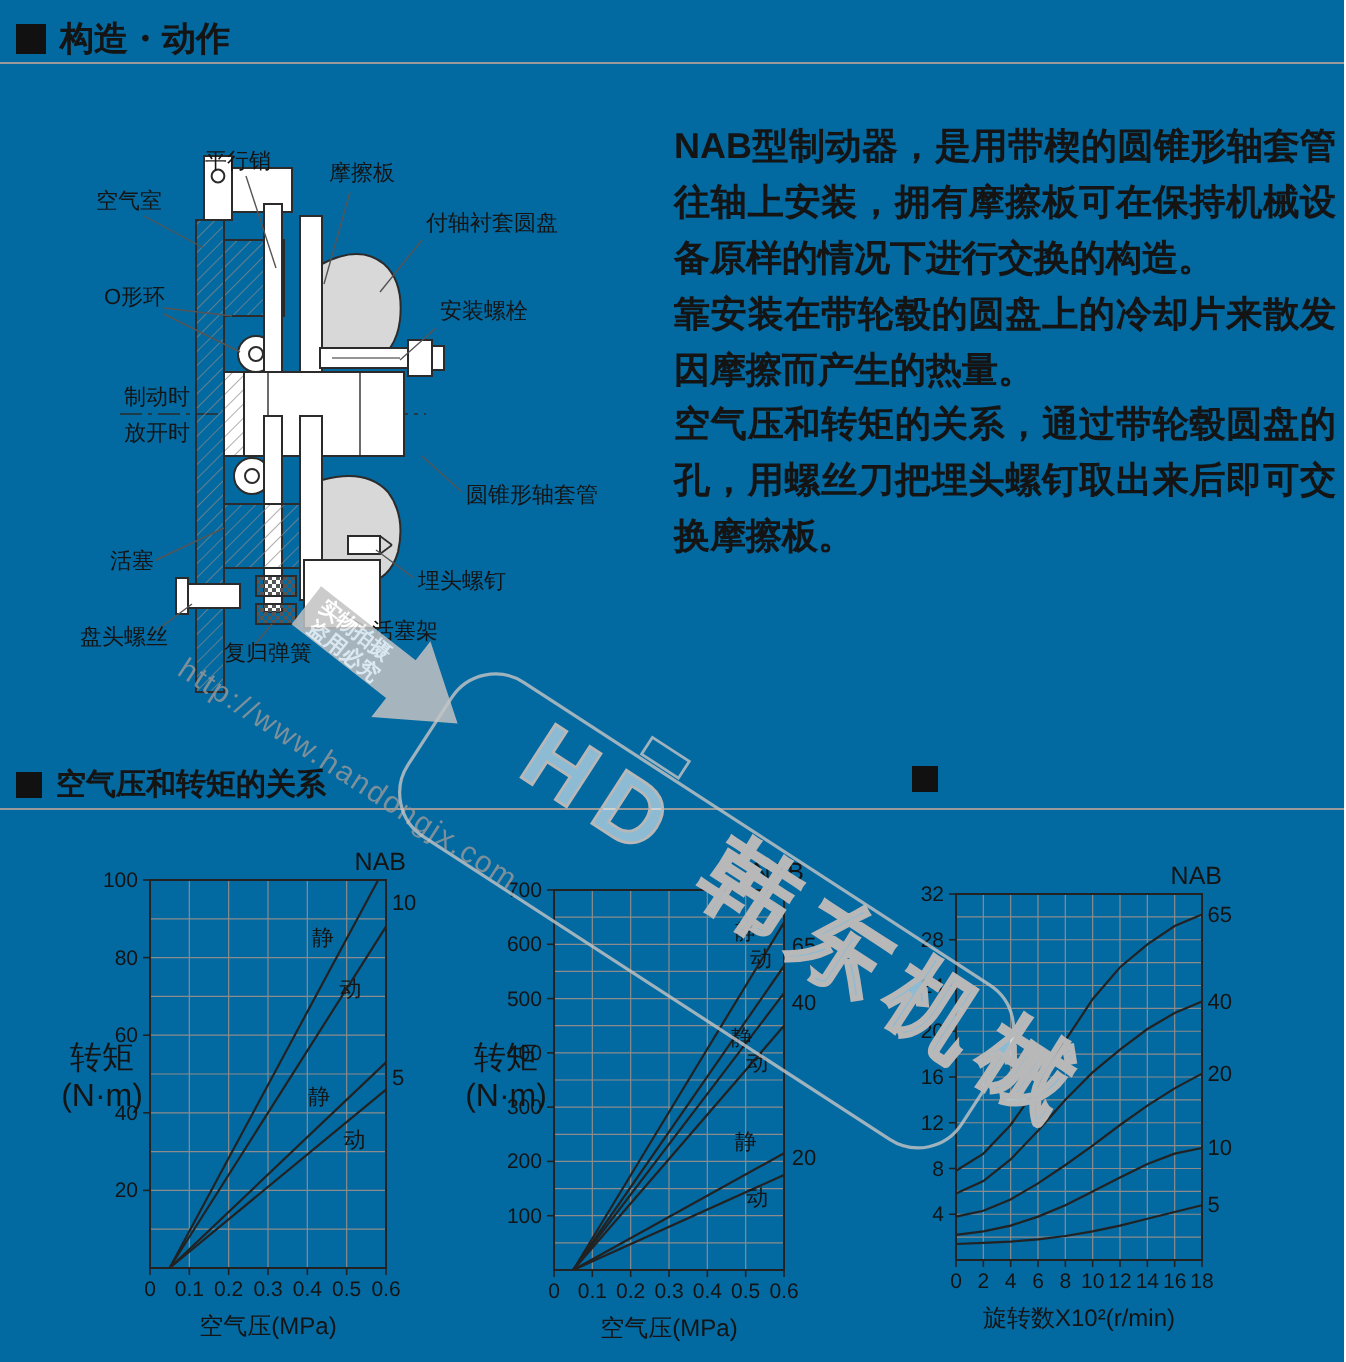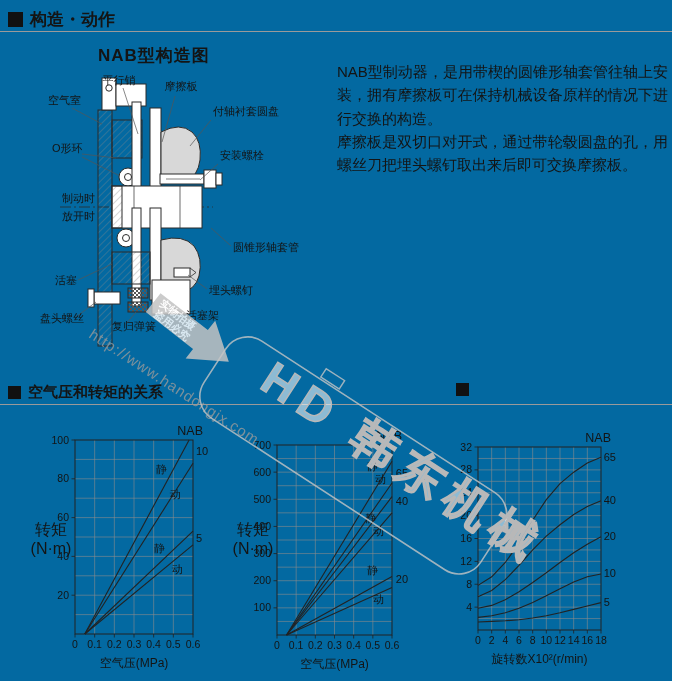--- a/index.html
+++ b/index.html
@@ -6,40 +6,39 @@
   .page{position:relative;width:672px;height:681px;background:#0369a1;overflow:hidden;
         font-family:"Liberation Sans","DejaVu Sans",sans-serif;color:#141414;}
   .sec-header{position:absolute;display:flex;align-items:center;gap:7px;font-weight:bold;}
   .sec-header .bullet{display:inline-block;background:#111;}
   .h-main{left:8px;top:8px;font-size:17px;}
   .h-main .bullet{width:15px;height:15px;}
   .h-sub{font-size:15px;text-align:right;}
   .h-sub .bullet{width:13px;height:13px;}
   .hr{position:absolute;left:0;width:673px;height:1px;background:#9a9a9a;}
   .diagram-title{position:absolute;left:98px;top:44px;font-size:17px;font-weight:600;letter-spacing:1px;}
-  .desc{position:absolute;left:337px;top:60px;width:331px;font-size:15px;line-height:1.55;font-weight:400;}
+  .desc{position:absolute;left:337px;top:60px;width:331px;font-size:18px;line-height:1.55;font-weight:700;}
   .desc p{margin:0;text-align:justify;}
   svg{position:absolute;overflow:visible;}
   svg text{font-family:"Liberation Sans","DejaVu Sans",sans-serif;}
   .ylab{position:absolute;text-align:center;font-size:16px;line-height:1.2;white-space:pre-line;}
   .ylab3{font-size:11.5px;}
   .wm{pointer-events:none;}
 </style>
 </head>
 <body>
 
 <div class="page">
 
   <div class="sec-header h-main">
     <span class="bullet"></span>
     <span>构造・动作</span>
   </div>
   <div class="hr" style="top:31px;"></div>
 
-  <div class="diagram-title">NAB型构造图</div>
 
   <svg id="diagram" style="left:28px;top:62px;" width="312" height="306" viewBox="0 0 312 306">
     <defs>
       <pattern id="hatch" width="5" height="5" patternUnits="userSpaceOnUse" patternTransform="rotate(45)">
         <line x1="0" y1="0" x2="0" y2="5" stroke="#8a8a8a" stroke-width="0.7"></line>
       </pattern>
       <pattern id="coil" width="4" height="4" patternUnits="userSpaceOnUse">
         <rect width="2" height="2" fill="#555"></rect>
           <rect x="2" y="2" width="2" height="2" fill="#555"></rect>
       </pattern>
@@ -116,21 +115,22 @@
         <text x="12" y="260" text-anchor="start" font-size="11" fill="#141414" font-weight="500">盘头螺丝</text>
         <line x1="98" y1="262" x2="108" y2="250" stroke="#555" stroke-width="0.7"></line>
         <text x="84" y="268" text-anchor="start" font-size="11" fill="#141414" font-weight="500">复归弹簧</text>
         <line x1="156" y1="252" x2="144" y2="245" stroke="#555" stroke-width="0.7"></line>
         <text x="158" y="257" text-anchor="start" font-size="11" fill="#141414" font-weight="500">活塞架</text>
       </g>
   </svg>
 
   <div class="desc">
     <p>NAB型制动器，是用带楔的圆锥形轴套管往轴上安装，拥有摩擦板可在保持机械设备原样的情况下进行交换的构造。</p>
-    <p>摩擦板是双切口对开式，通过带轮毂圆盘的孔，用螺丝刀把埋头螺钉取出来后即可交换摩擦板。</p>
+    <p>靠安装在带轮毂的圆盘上的冷却片来散发因摩擦而产生的热量。</p>
+    <p>空气压和转矩的关系，通过带轮毂圆盘的孔，用螺丝刀把埋头螺钉取出来后即可交换摩擦板。</p>
   </div>
 
   <div class="sec-header h-sub" style="left:8px;top:383px;">
     <span class="bullet"></span>
     <span>空气压和转矩的关系</span>
   </div>
   <div class="sec-header h-sub" style="left:456px;top:383px;">
     <span class="bullet"></span>
   </div>
   <div class="hr" style="top:404px;"></div>

